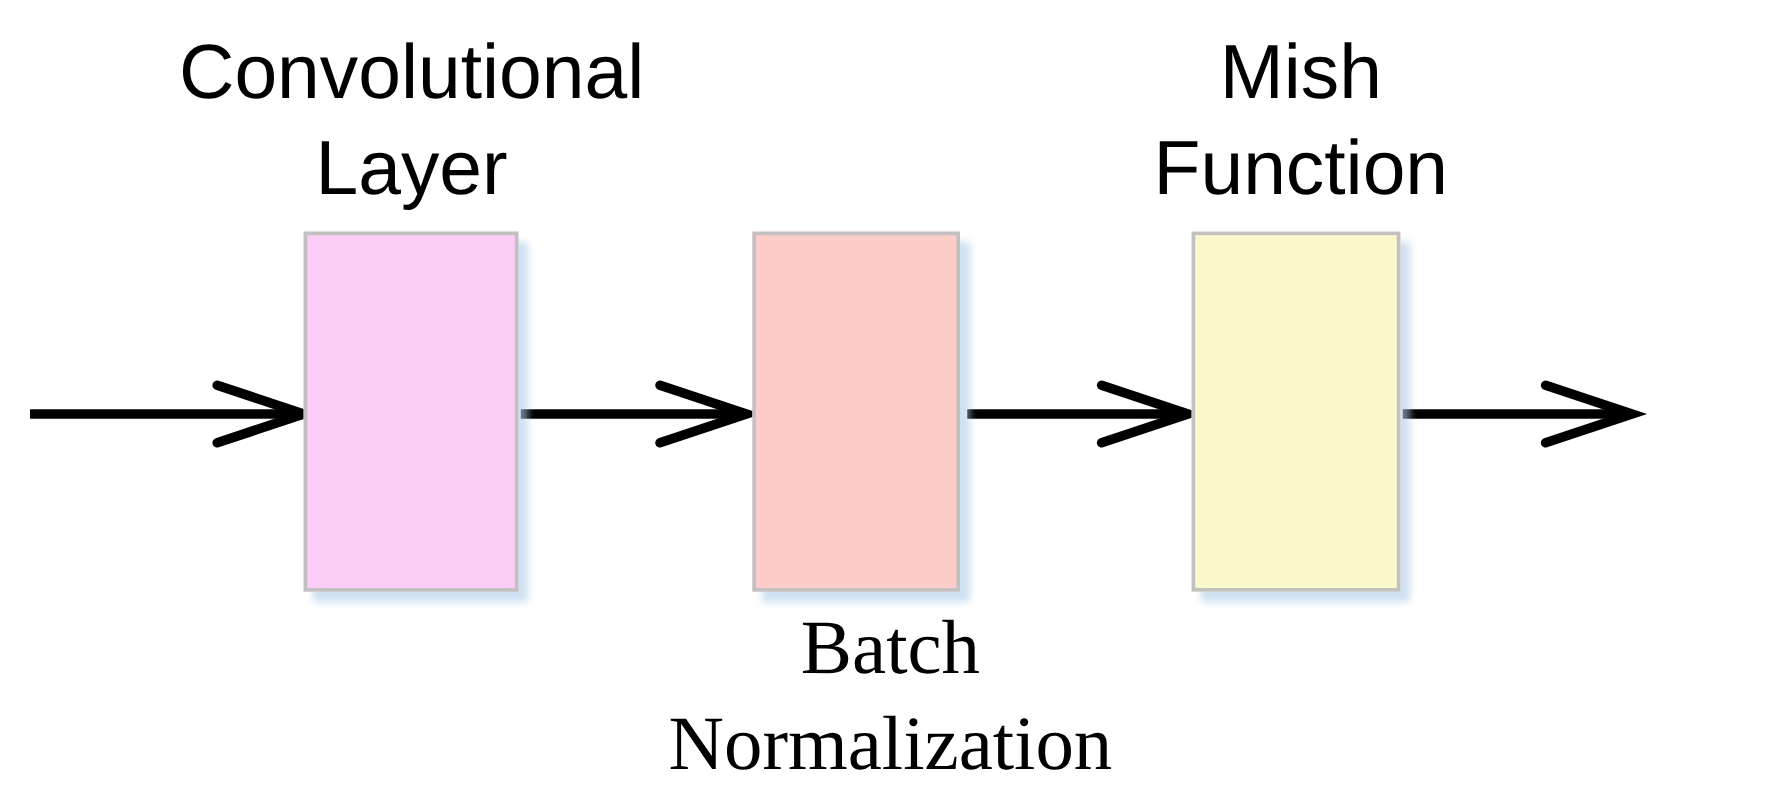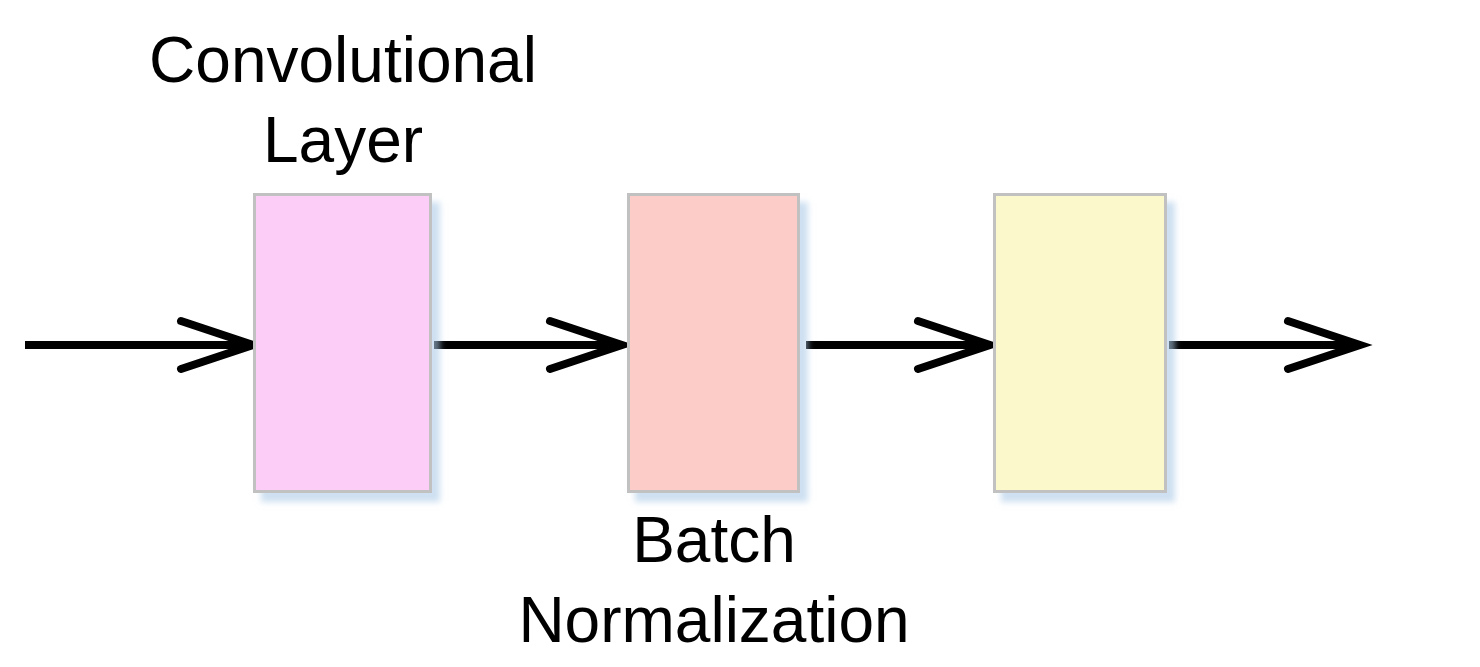--- a/index.html
+++ b/index.html
@@ -48,21 +48,21 @@
   .label {
     position: absolute;
     color: #000000;
     font-size: 64px;
     line-height: 80px;
     text-align: center;
     white-space: pre-line;
   }
   .label-conv   { left: 133px;  top: 20px;  width: 420px; }
   .label-mish   { left: 874px;  top: 20px;  width: 420px; }
-  .label-bn     { left: 504px;  top: 500px; width: 420px; }
+  .label-bn     { left: 532px;  top: 500px; width: 420px; font-family: Liberation Serif, serif; }
   .label-output { left: 1251px; top: 178px; width: 200px; }
 </style>
 </head>
 <body>
 
 <div class="canvas">
 
   <svg class="arrows" viewBox="0 0 1480 667">
     <g>
       <path class="shaft" d="M25 345 H250"></path>
@@ -87,15 +87,17 @@
   <div class="node node-bn" style="background-color: rgb(252, 204, 200);"></div>
 
   <div class="node node-mish" style="background-color: rgb(251, 248, 204);"></div>
 
   <div class="label label-conv">Convolutional
 Layer</div>
 
   <div class="label label-bn">Batch
 Normalization</div>
 
+  <div class="label label-mish">Mish
+Function</div>
 
 
 </div>
 
 </body></html>

